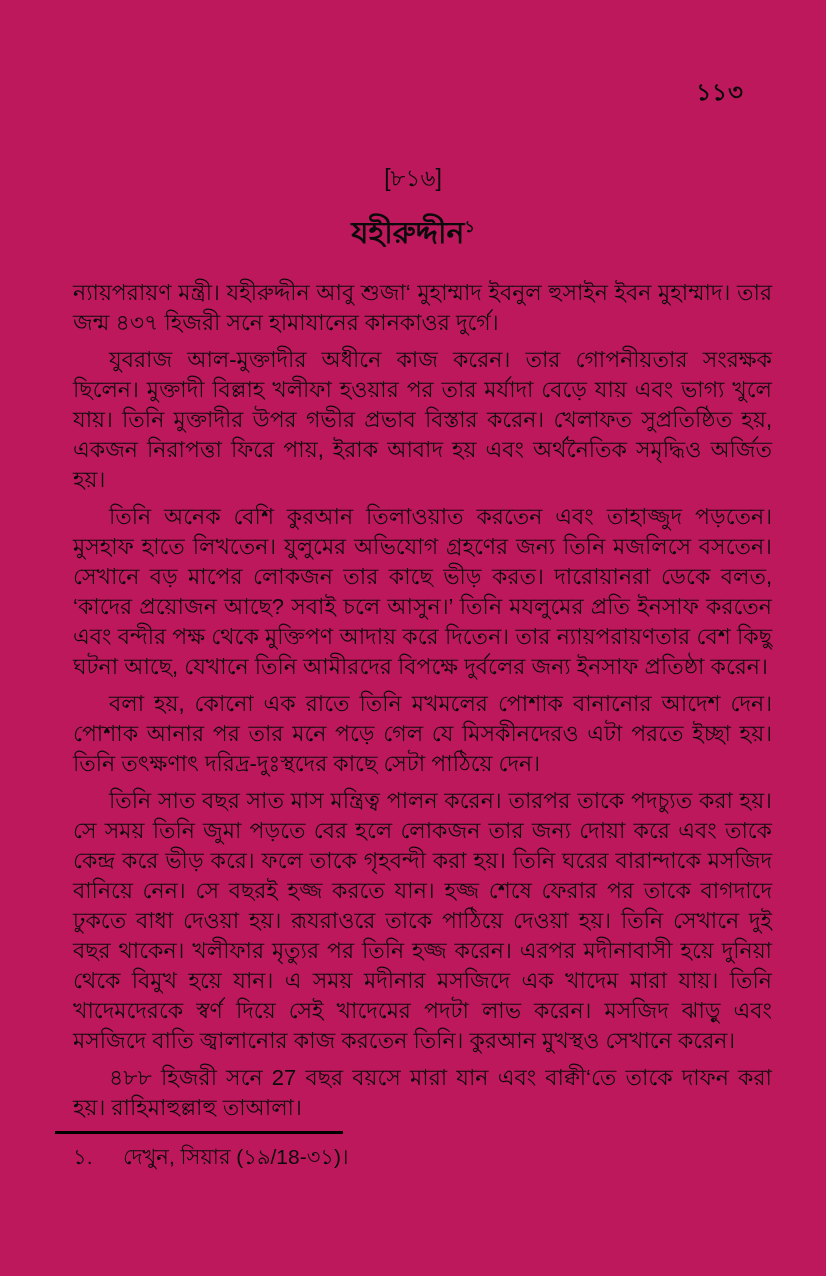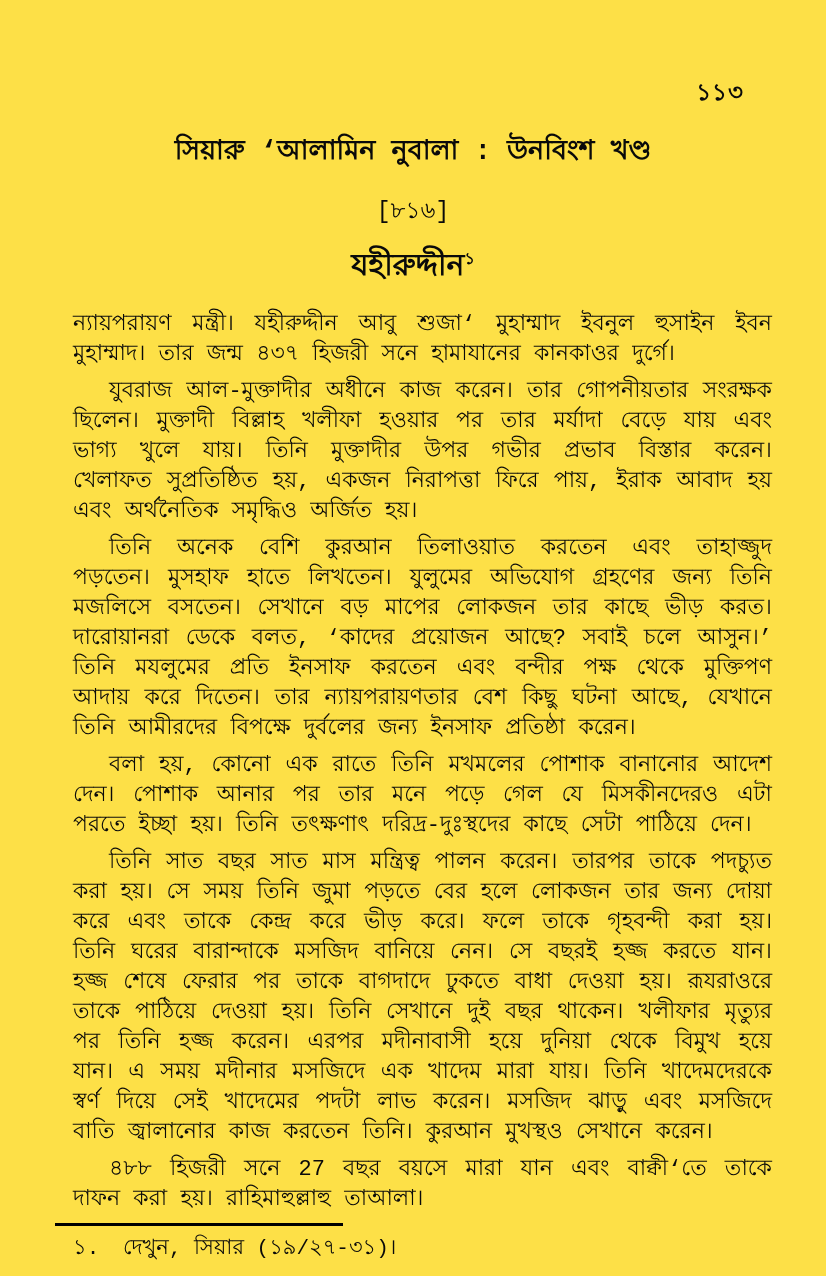--- a/index.html
+++ b/index.html
@@ -5,23 +5,23 @@
   html, body {
     margin: 0;
     padding: 0;
     background: #e8e8e8;
   }
   .page {
     position: relative;
     width: 826px;
     height: 1276px;
     margin: 0 auto;
-    background: #fde047;
+    background: #be185d;
     color: #0a0a0a;
-    font-family: Liberation Mono, monospace;
+    font-family: Liberation Sans, sans-serif;
     overflow: hidden;
     box-sizing: border-box;
   }
   .page-number {
     position: absolute;
     top: 74px;
     right: 82px;
     font-size: 23px;
     font-weight: bold;
     letter-spacing: 1px;
@@ -78,34 +78,33 @@
   .footnote-text { flex: 1; }
 </style>
 </head>
 <body>
 
 <div class="page">
 
   <div class="page-number">১১৩</div>
 
   <div class="header-block">
-    <div class="book-title">সিয়ারু ‘আলামিন নুবালা : উনবিংশ খণ্ড</div>
     <div class="entry-number">[৮১৬]</div>
     <div class="entry-title"><span>যহীরুদ্দীন</span><sup>১</sup></div>
   </div>
 
   <div class="content">
     <p class="para">ন্যায়পরায়ণ মন্ত্রী। যহীরুদ্দীন আবু শুজা‘ মুহাম্মাদ ইবনুল হুসাইন ইবন মুহাম্মাদ। তার জন্ম ৪৩৭ হিজরী সনে হামাযানের কানকাওর দুর্গে।</p>
     <p class="para indent">যুবরাজ আল-মুক্তাদীর অধীনে কাজ করেন। তার গোপনীয়তার সংরক্ষক ছিলেন। মুক্তাদী বিল্লাহ খলীফা হওয়ার পর তার মর্যাদা বেড়ে যায় এবং ভাগ্য খুলে যায়। তিনি মুক্তাদীর উপর গভীর প্রভাব বিস্তার করেন। খেলাফত সুপ্রতিষ্ঠিত হয়, একজন নিরাপত্তা ফিরে পায়, ইরাক আবাদ হয় এবং অর্থনৈতিক সমৃদ্ধিও অর্জিত হয়।</p>
     <p class="para indent">তিনি অনেক বেশি কুরআন তিলাওয়াত করতেন এবং তাহাজ্জুদ পড়তেন। মুসহাফ হাতে লিখতেন। যুলুমের অভিযোগ গ্রহণের জন্য তিনি মজলিসে বসতেন। সেখানে বড় মাপের লোকজন তার কাছে ভীড় করত। দারোয়ানরা ডেকে বলত, ‘কাদের প্রয়োজন আছে? সবাই চলে আসুন।’ তিনি মযলুমের প্রতি ইনসাফ করতেন এবং বন্দীর পক্ষ থেকে মুক্তিপণ আদায় করে দিতেন। তার ন্যায়পরায়ণতার বেশ কিছু ঘটনা আছে, যেখানে তিনি আমীরদের বিপক্ষে দুর্বলের জন্য ইনসাফ প্রতিষ্ঠা করেন।</p>
     <p class="para indent">বলা হয়, কোনো এক রাতে তিনি মখমলের পোশাক বানানোর আদেশ দেন। পোশাক আনার পর তার মনে পড়ে গেল যে মিসকীনদেরও এটা পরতে ইচ্ছা হয়। তিনি তৎক্ষণাৎ দরিদ্র-দুঃস্থদের কাছে সেটা পাঠিয়ে দেন।</p>
     <p class="para indent">তিনি সাত বছর সাত মাস মন্ত্রিত্ব পালন করেন। তারপর তাকে পদচ্যুত করা হয়। সে সময় তিনি জুমা পড়তে বের হলে লোকজন তার জন্য দোয়া করে এবং তাকে কেন্দ্র করে ভীড় করে। ফলে তাকে গৃহবন্দী করা হয়। তিনি ঘরের বারান্দাকে মসজিদ বানিয়ে নেন। সে বছরই হজ্জ করতে যান। হজ্জ শেষে ফেরার পর তাকে বাগদাদে ঢুকতে বাধা দেওয়া হয়। রূযরাওরে তাকে পাঠিয়ে দেওয়া হয়। তিনি সেখানে দুই বছর থাকেন। খলীফার মৃত্যুর পর তিনি হজ্জ করেন। এরপর মদীনাবাসী হয়ে দুনিয়া থেকে বিমুখ হয়ে যান। এ সময় মদীনার মসজিদে এক খাদেম মারা যায়। তিনি খাদেমদেরকে স্বর্ণ দিয়ে সেই খাদেমের পদটা লাভ করেন। মসজিদ ঝাড়ু এবং মসজিদে বাতি জ্বালানোর কাজ করতেন তিনি। কুরআন মুখস্থও সেখানে করেন।</p>
     <p class="para indent">৪৮৮ হিজরী সনে 27 বছর বয়সে মারা যান এবং বাক্বী‘তে তাকে দাফন করা হয়। রাহিমাহুল্লাহু তাআলা।</p>
 
     <div class="footnote-rule"></div>
 
     <div class="footnote">
       <span class="footnote-marker">১.</span>
-      <span class="footnote-text">দেখুন, সিয়ার (১৯/২৭-৩১)।</span>
+      <span class="footnote-text">দেখুন, সিয়ার (১৯/18-৩১)।</span>
     </div>
   </div>
 
 </div>
 
 </body></html>

